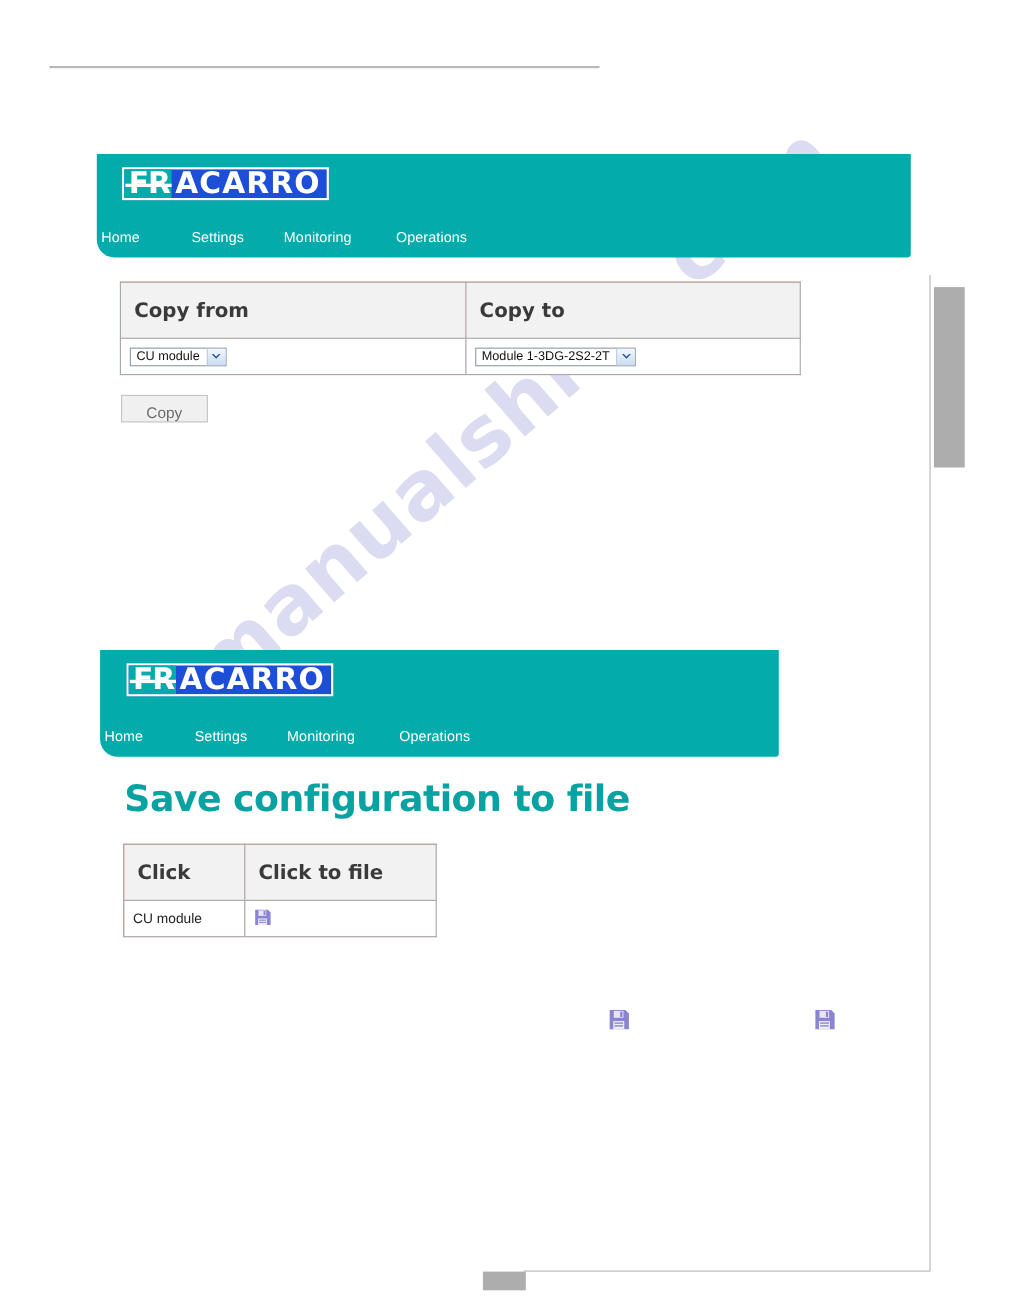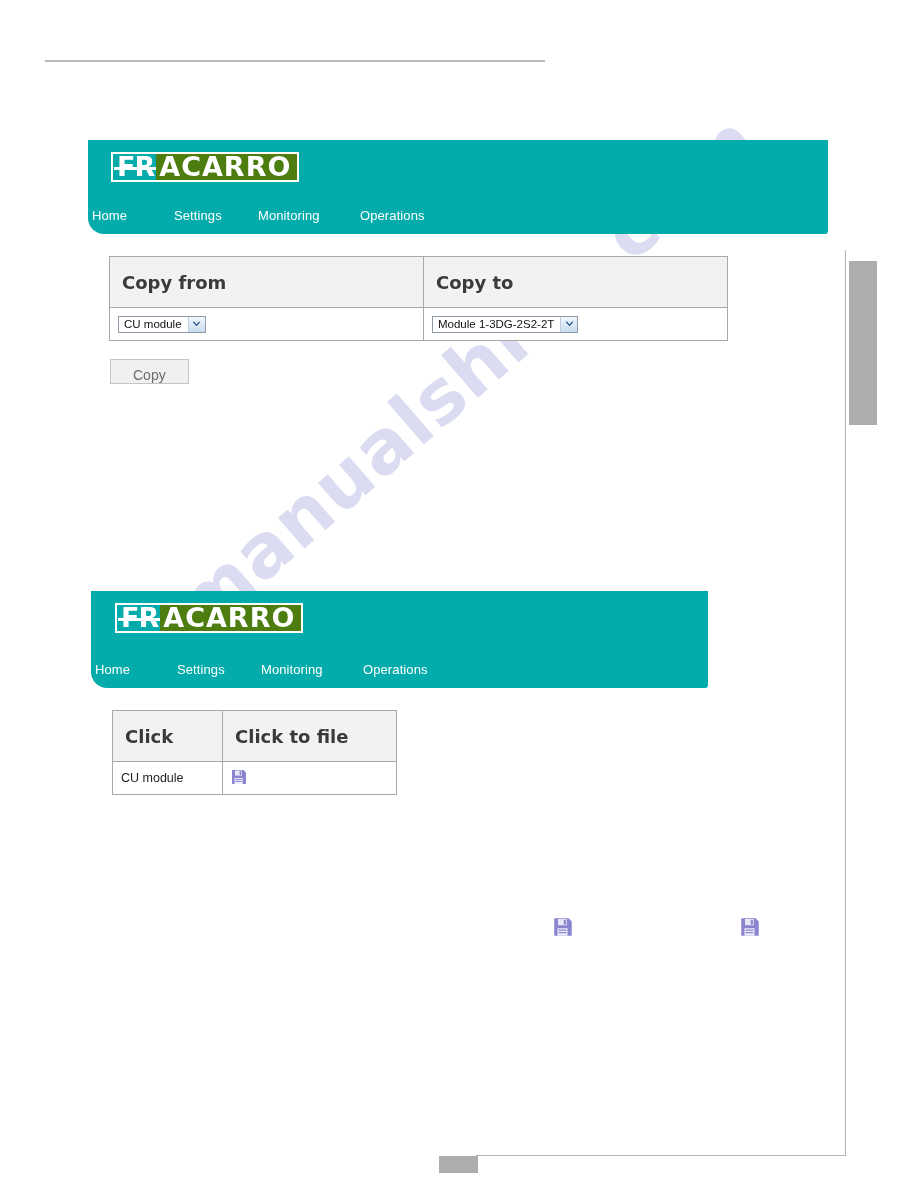--- a/index.html
+++ b/index.html
@@ -89,21 +89,21 @@
   }
   .first .fr-header  { width: 740px; height: 94px; }
   .second .fr-header { width: 617px; height: 97px; }
 
   .fr-logo {
     position: absolute;
     border: 2px solid #ffffff;
     display: flex;
     align-items: stretch;
     box-sizing: border-box;
-    background: #4d7c0f;
+    background: #1d4ed8;
   }
   .first .fr-logo  { left: 23px; top: 12px; height: 30px; }
   .second .fr-logo { left: 24px; top: 12px; height: 30px; }
 
   .fr-logo-fr {
     background: #03ABAB;
     color: #ffffff;
     font-family: "DejaVu Sans", sans-serif;
     font-weight: 700;
     font-size: 27px;
@@ -340,20 +340,21 @@
     </div>
 
     <div class="fr-nav">
       <div class="fr-nav-item i0">Home</div>
       <div class="fr-nav-item i1">Settings</div>
       <div class="fr-nav-item i2">Monitoring</div>
       <div class="fr-nav-item i3">Operations</div>
     </div>
   </div>
 
+  <div class="fr-title">Save configuration to file</div>
 
   <table class="fr-table save-table">
     <colgroup>
         <col class="c1">
         <col class="c2">
       </colgroup>
     <thead>
       <tr>
         <th>Click</th>
         <th>Click to file</th>

